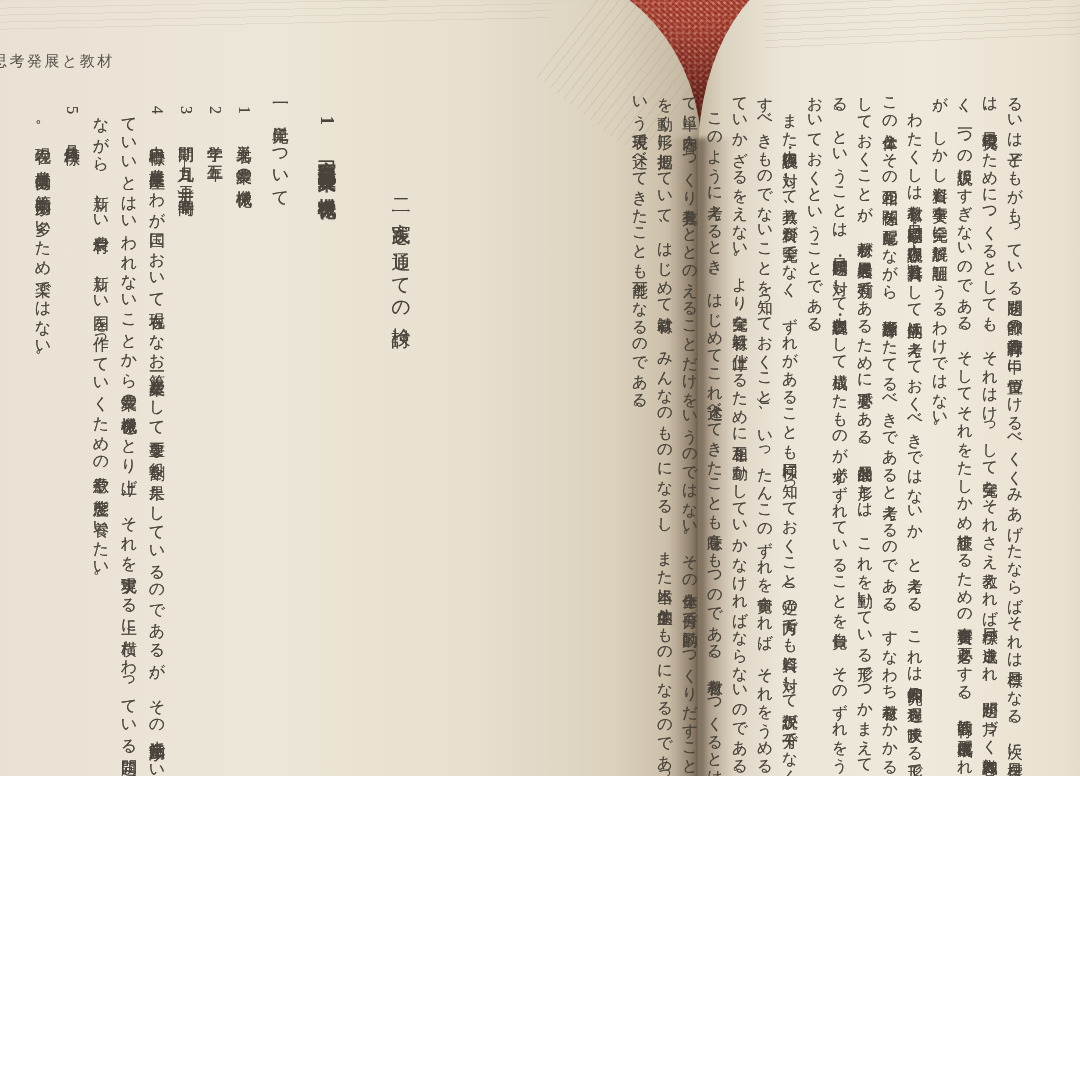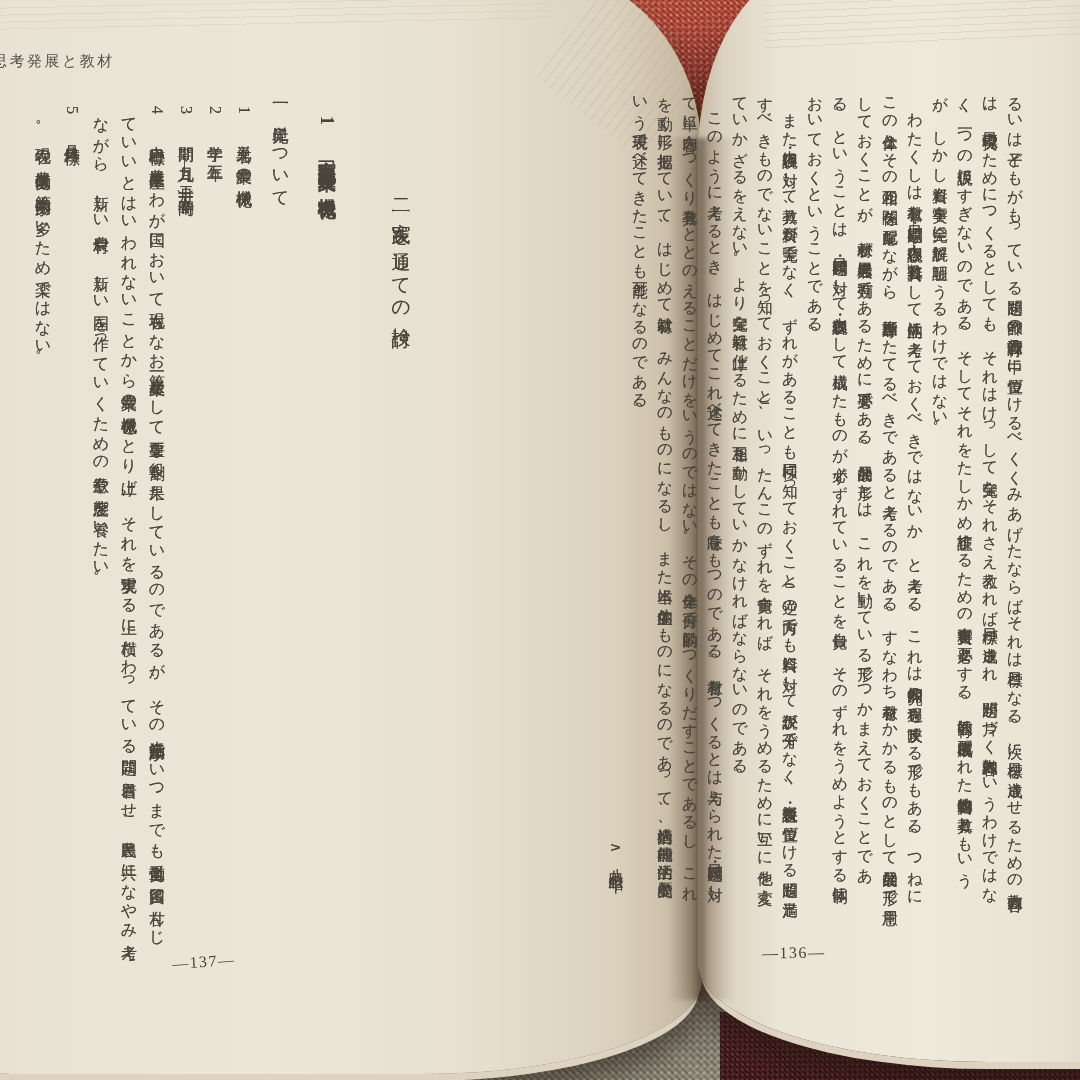--- a/index.html
+++ b/index.html
@@ -1,18 +1,18 @@
 <!DOCTYPE html>
 <html><head>
 <meta charset="utf-8">
 <style>
   html,body{margin:0;padding:0;}
   body{width:1080px;height:1080px;overflow:hidden;
        font-family:"Liberation Serif","DejaVu Serif",serif;}
-  .scene{position:relative;width:1080px;height:1080px;overflow:hidden;background:#fca5a5;}
+  .scene{position:relative;width:1080px;height:776px;overflow:hidden;background:#fca5a5;}
 
   
   .fabric-bottom{position:absolute;left:0;top:930px;width:1080px;height:150px;
     background:
       radial-gradient(circle, rgba(255,255,255,.16) 0 1.4px, transparent 2.2px) 0 0/7px 7px,
       repeating-linear-gradient(45deg, rgba(0,0,0,.20) 0 2px, transparent 2px 5px),
       repeating-linear-gradient(-45deg, rgba(255,255,255,.09) 0 2px, transparent 2px 5px),
       linear-gradient(180deg,#6f675b 0%,#847c6e 40%,#8f8778 100%);}
   .fabric-bottom::before{content:"";position:absolute;inset:0;
     background:linear-gradient(180deg, rgba(25,18,10,.45), transparent 55%);}

